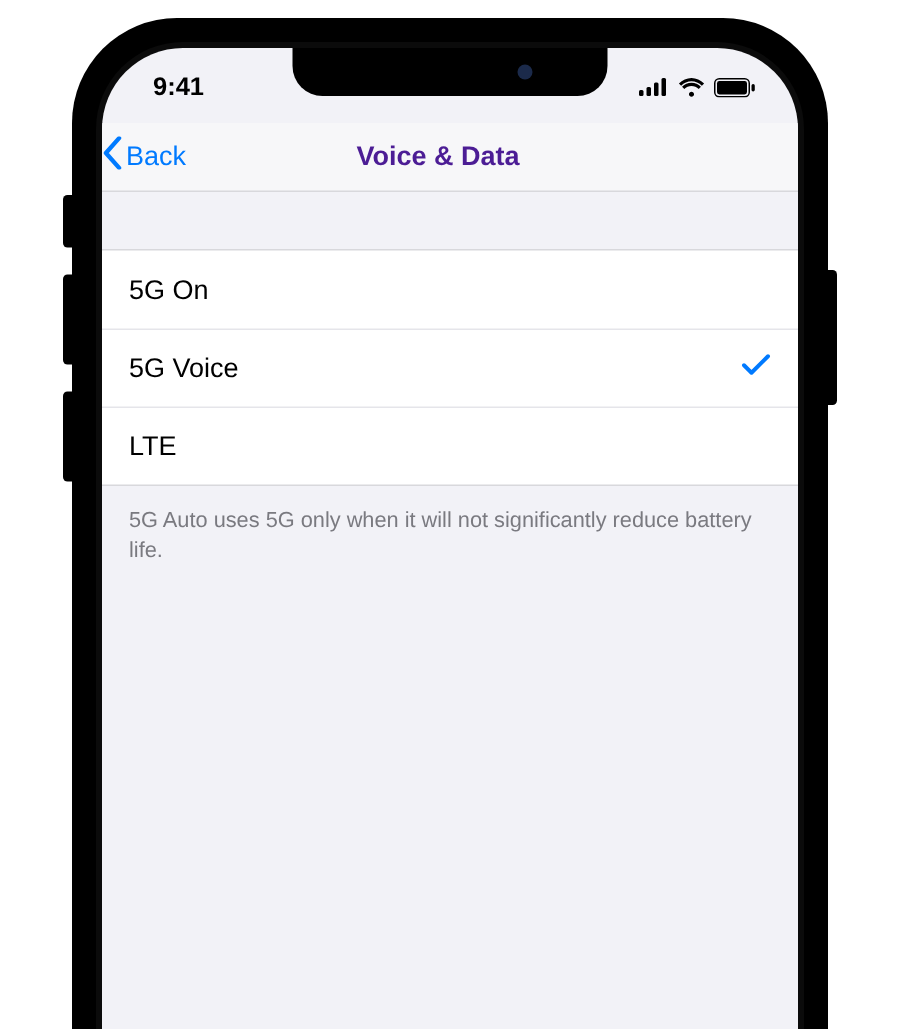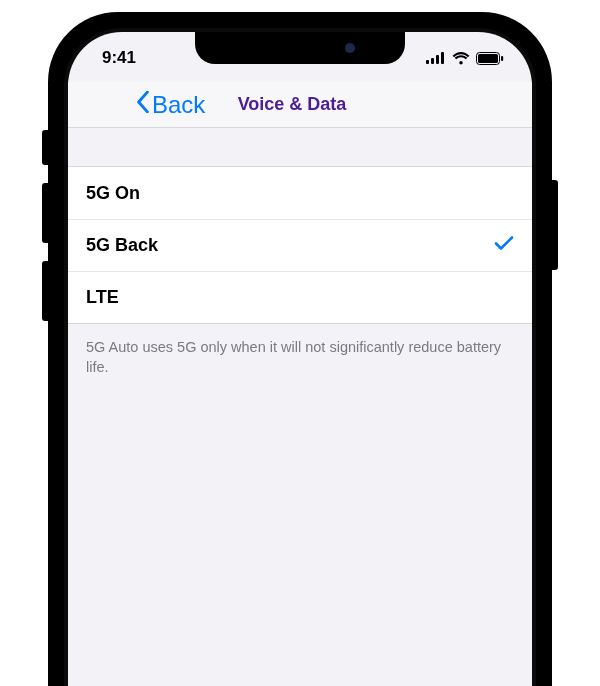--- a/index.html
+++ b/index.html
@@ -20,27 +20,27 @@
 
     .notch{position:absolute;top:0;left:50%;transform:translateX(-50%);width:210px;height:32px;background:#000;border-radius:0 0 20px 20px;display:flex;align-items:center;justify-content:flex-end;padding-right:50px;}
     .cam{width:10px;height:10px;border-radius:50%;background:#1b2a4a;}
 
     .status{height:48px;display:flex;align-items:center;justify-content:space-between;padding:0 28px 0 34px;margin-top:2px;}
     .time{font-size:17px;font-weight:600;color:#000;}
     .sicons{display:flex;align-items:center;gap:6px;}
     .sicons svg{display:block;}
 
     .nav{height:46px;display:flex;align-items:center;position:relative;background:#f7f7f9;border-bottom:1px solid #d8d8dc;}
-    .back{display:flex;align-items:center;color:#007aff;font-size:24px;padding-left:24px;cursor:pointer;margin-left:44px;}
+    .back{display:flex;align-items:center;color:#007aff;font-size:18px;padding-left:0;cursor:pointer;}
     .back svg{margin-right:2px;}
     .title{position:absolute;left:0;right:16px;text-align:center;font-size:18px;font-weight:600;color:#4c1d95;pointer-events:none;}
 
     .spacer{height:38px;}
     .list{background:#fff;border-top:1px solid #d8d8dc;border-bottom:1px solid #d8d8dc;}
-    .row{display:flex;align-items:center;justify-content:space-between;height:52px;padding:0 18px;font-size:18px;color:#000;cursor:pointer;font-weight:bold;}
+    .row{display:flex;align-items:center;justify-content:space-between;height:52px;padding:0 18px;font-size:18px;color:#000;cursor:pointer;}
     .row + .row{border-top:1px solid #e5e5ea;}
     .check{color:#007aff;}
 
     .footer{padding:14px 18px;font-size:14.5px;line-height:1.35;color:#7a7a80;}
     .footer p + p{margin-top:32px;}
   </style>
 </head>
 <body>
 
 <div class="buttons-left">
@@ -98,21 +98,21 @@
     <div class="title">Voice &amp; Data</div>
   </div>
 
   <div class="spacer"></div>
 
   <div class="list">
     <div class="row">
       <span>5G On</span>
     </div>
     <div class="row">
-      <span>5G Back</span>
+      <span>5G Voice</span>
       <span class="check">
         <svg width="20" height="18" viewBox="0 0 20 16">
                 <path d="M2 8.5 7 13.5 18 2.5" fill="none" stroke="#007aff" stroke-width="2.6" stroke-linecap="round" stroke-linejoin="round"></path>
               </svg>
       </span>
     </div>
     <div class="row">
       <span>LTE</span>
     </div>
   </div>

